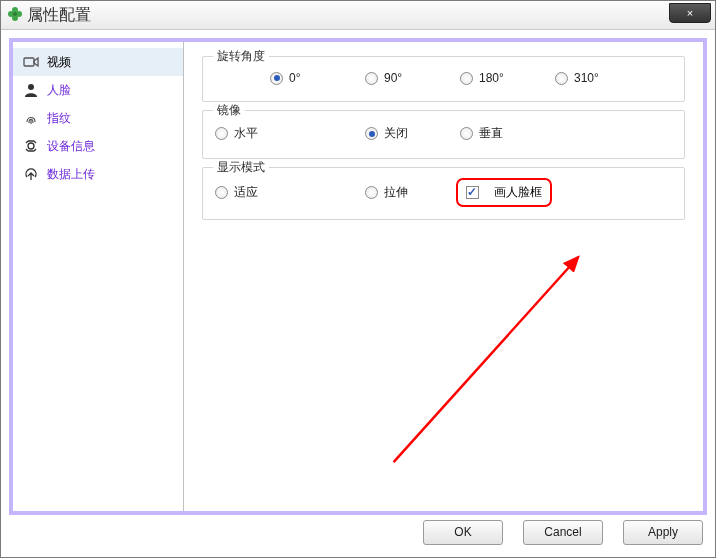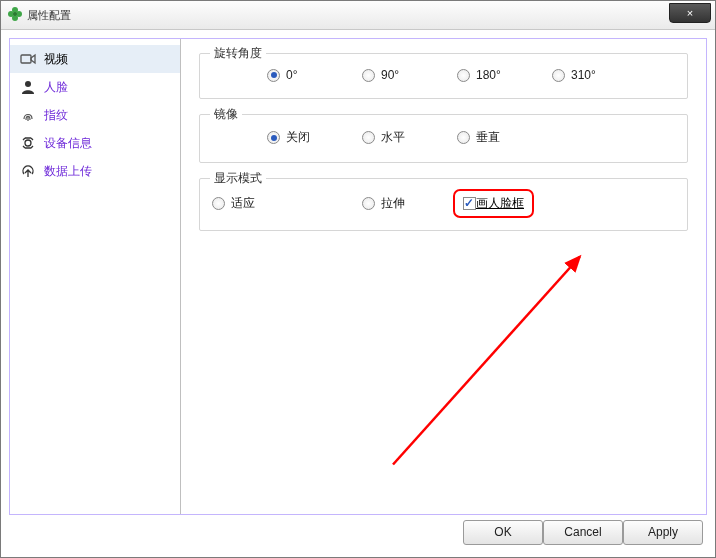--- a/index.html
+++ b/index.html
@@ -44,21 +44,21 @@
   .titlebar {
     height: 28px;
     background: linear-gradient(#fdfdfd, #eaeaea);
     border-bottom: 1px solid #c8c8c8;
     display: flex;
     align-items: center;
     padding-left: 6px;
     position: relative;
   }
   .titlebar .title {
-    font-size: 11px;
+    font-size: 16px;
     color: #333;
     margin-left: 4px;
   }
   .close-btn {
     position: absolute;
     right: 4px;
     top: 2px;
     width: 40px;
     height: 18px;
     background: linear-gradient(#5a5a5a, #333);
@@ -72,21 +72,21 @@
     cursor: pointer;
   }
   .body {
     flex: 1;
     padding: 8px;
     display: flex;
     flex-direction: column;
   }
   .inner-frame {
     flex: 1;
-    border: 1px solid #c4b5fd;
+    border: 4px solid #c4b5fd;
     display: flex;
     overflow: hidden;
     position: relative;
     background: #fff;
   }
   .sidebar {
     width: 170px;
     border-right: 1px solid #bfbfbf;
     background: #fff;
     padding-top: 6px;
@@ -113,21 +113,21 @@
     color: #555;
   }
   .content {
     flex: 1;
     padding: 14px 18px;
     position: relative;
   }
   .fieldset {
     border: 1px solid #d6d6d6;
     border-radius: 2px;
-    margin-bottom: 15px;
+    margin-bottom: 8px;
     padding: 14px 12px 16px 12px;
     position: relative;
   }
   .fieldset-legend {
     position: absolute;
     top: -9px;
     left: 10px;
     background: #fff;
     padding: 0 4px;
     color: #333;
@@ -179,35 +179,34 @@
     position: absolute;
     top: -2px;
     left: 0px;
     font-size: 12px;
     color: #2b5bbd;
     font-weight: bold;
   }
   .check-opt {
     display: flex;
     align-items: center;
-    gap: 0;
+    gap: 15px;
     padding: 2px 6px;
-    text-decoration: underline;
   }
   .highlight {
     outline: 2.5px solid #ff0000;
     outline-offset: 2px;
     border-radius: 3px;
   }
   .footer {
     height: 34px;
     display: flex;
     justify-content: flex-end;
     align-items: center;
-    gap: 0;
+    gap: 20px;
     padding-right: 4px;
   }
   .btn {
     min-width: 78px;
     height: 23px;
     border: 1px solid #9a9a9a;
     border-radius: 3px;
     background: linear-gradient(#fdfdfd, #e4e4e4);
     display: flex;
     align-items: center;
@@ -324,27 +323,27 @@
             <label class="radio-opt">
               <span class="radio"></span>
               <span>310°</span>
             </label>
           </div>
         </div>
 
         <div class="fieldset">
           <span class="fieldset-legend">镜像</span>
           <div class="radio-row">
+            <label class="radio-opt">
+              <span class="radio"></span>
+              <span>水平</span>
+            </label>
             <label class="radio-opt first-indent">
               <span class="radio checked"></span>
               <span>关闭</span>
-            </label>
-            <label class="radio-opt">
-              <span class="radio"></span>
-              <span>水平</span>
             </label>
             <label class="radio-opt">
               <span class="radio"></span>
               <span>垂直</span>
             </label>
           </div>
         </div>
 
         <div class="fieldset">
           <span class="fieldset-legend">显示模式</span>

